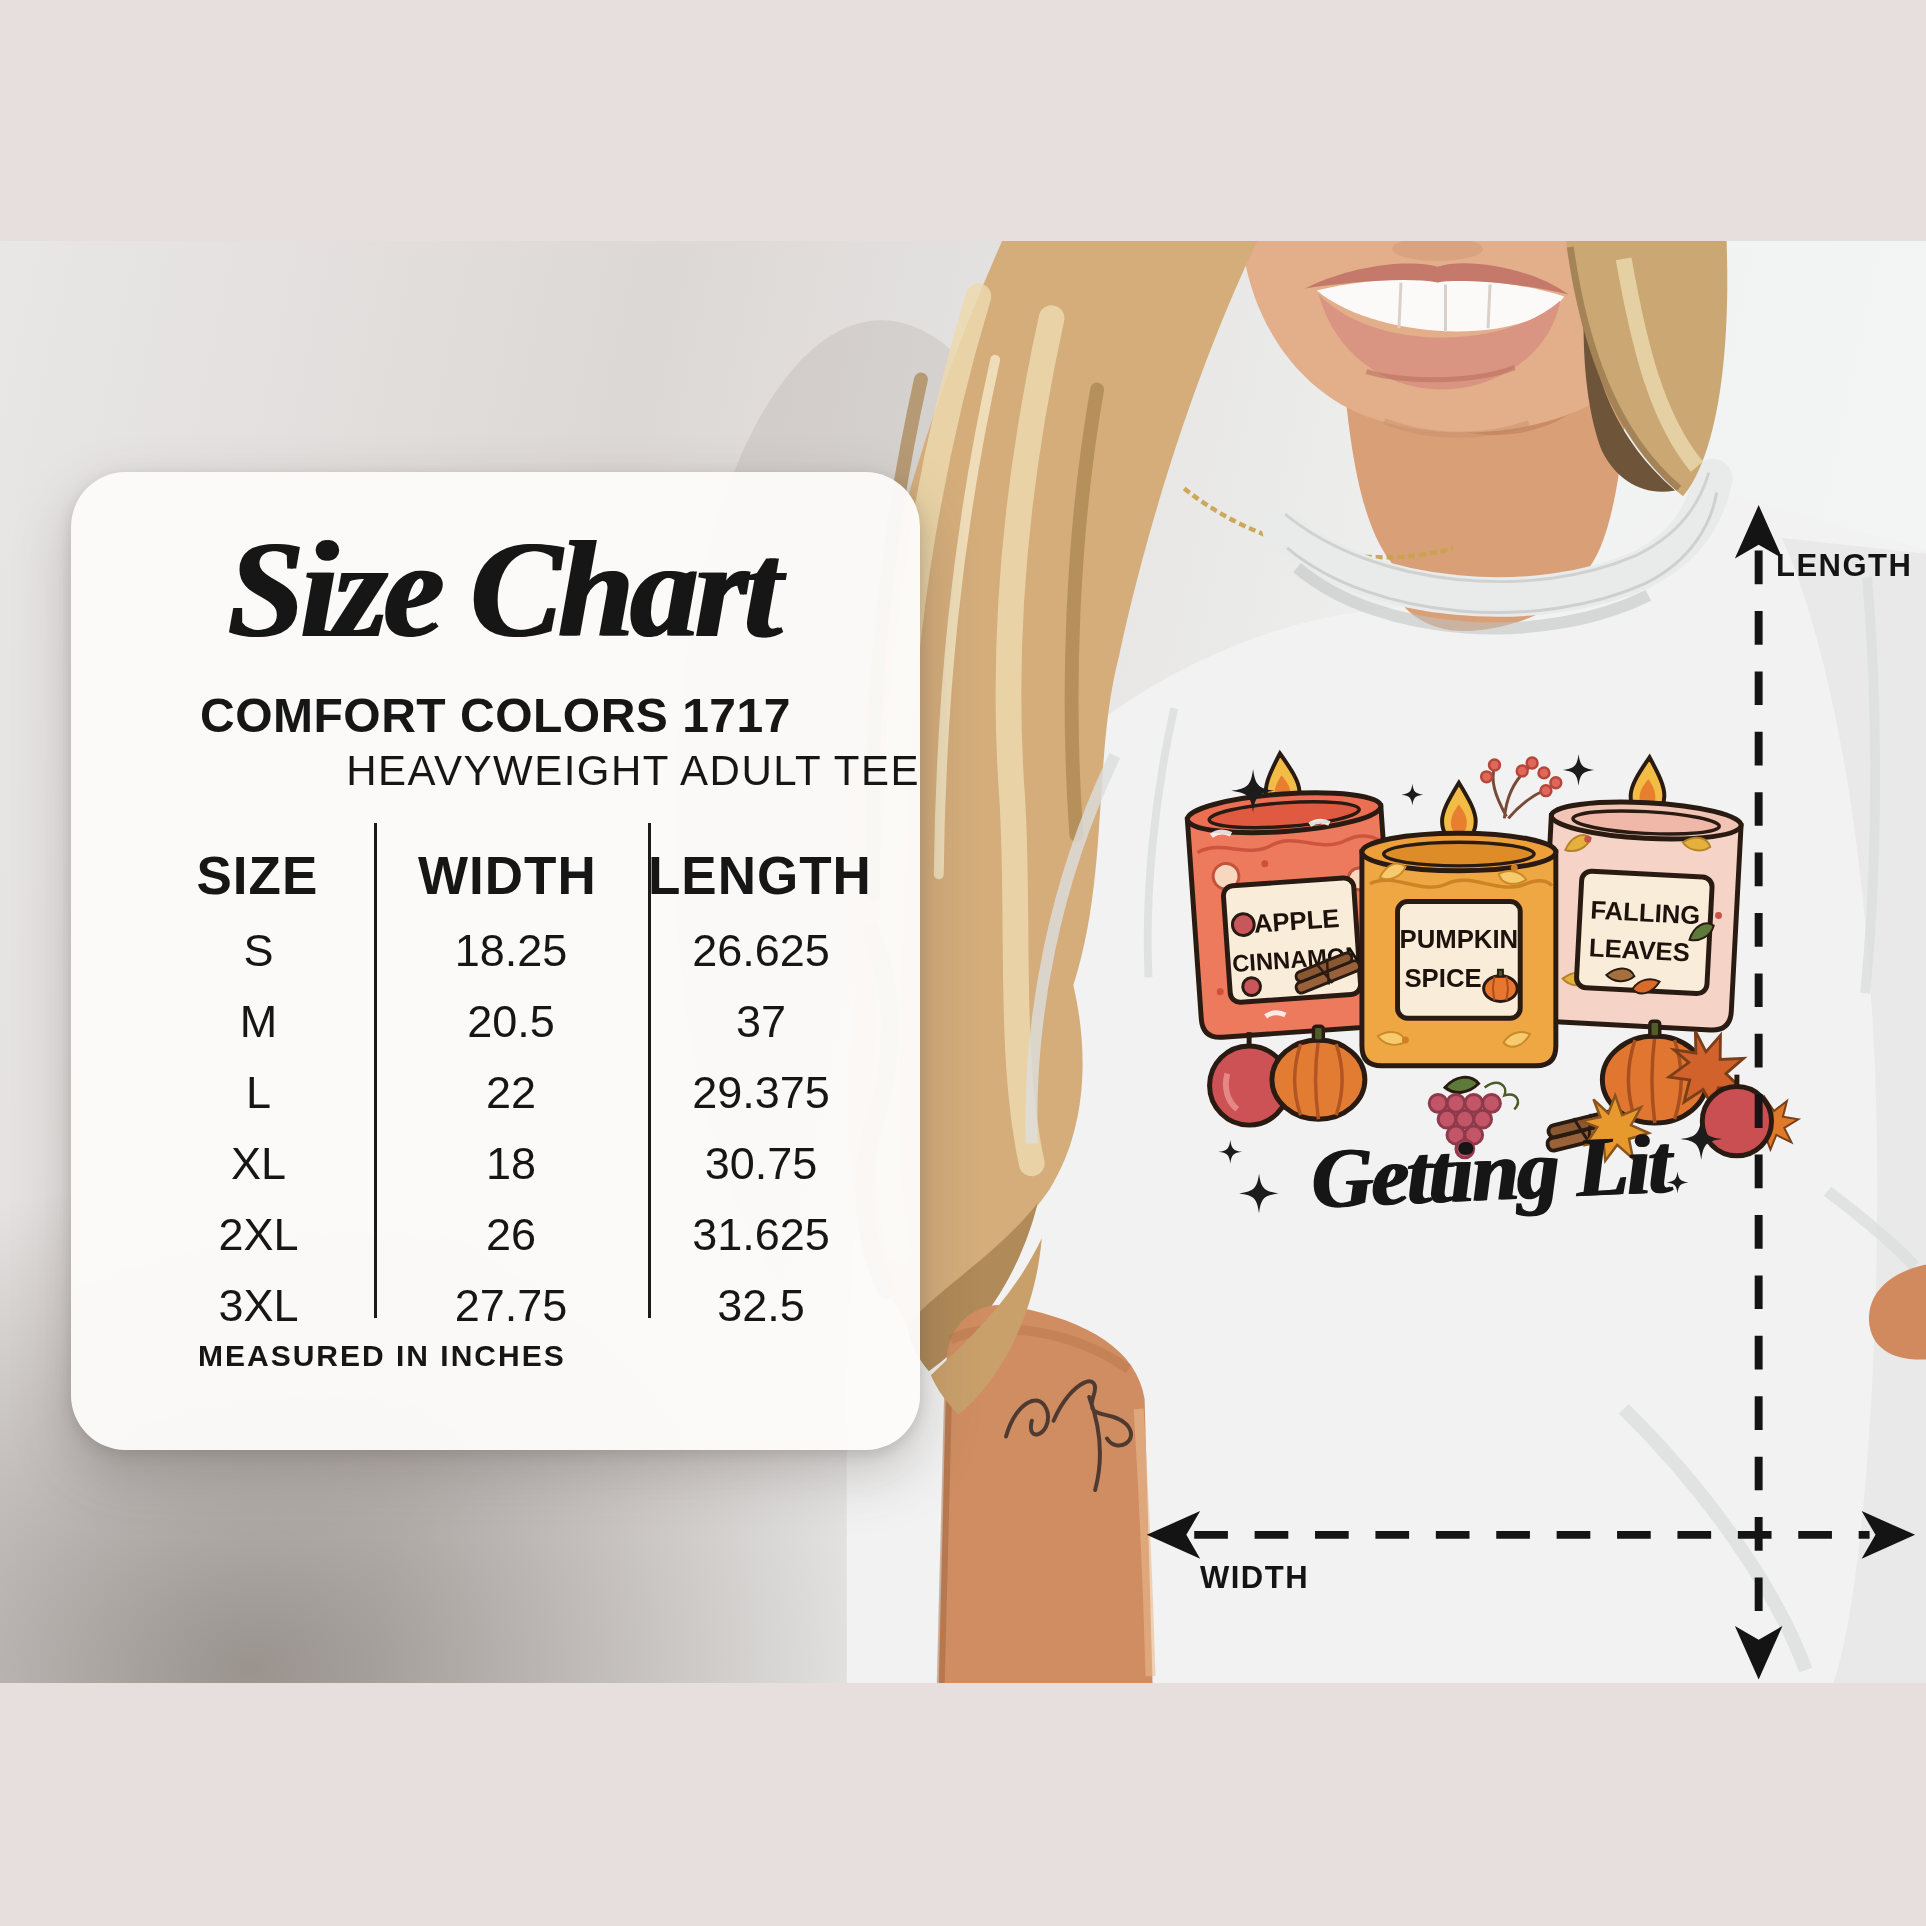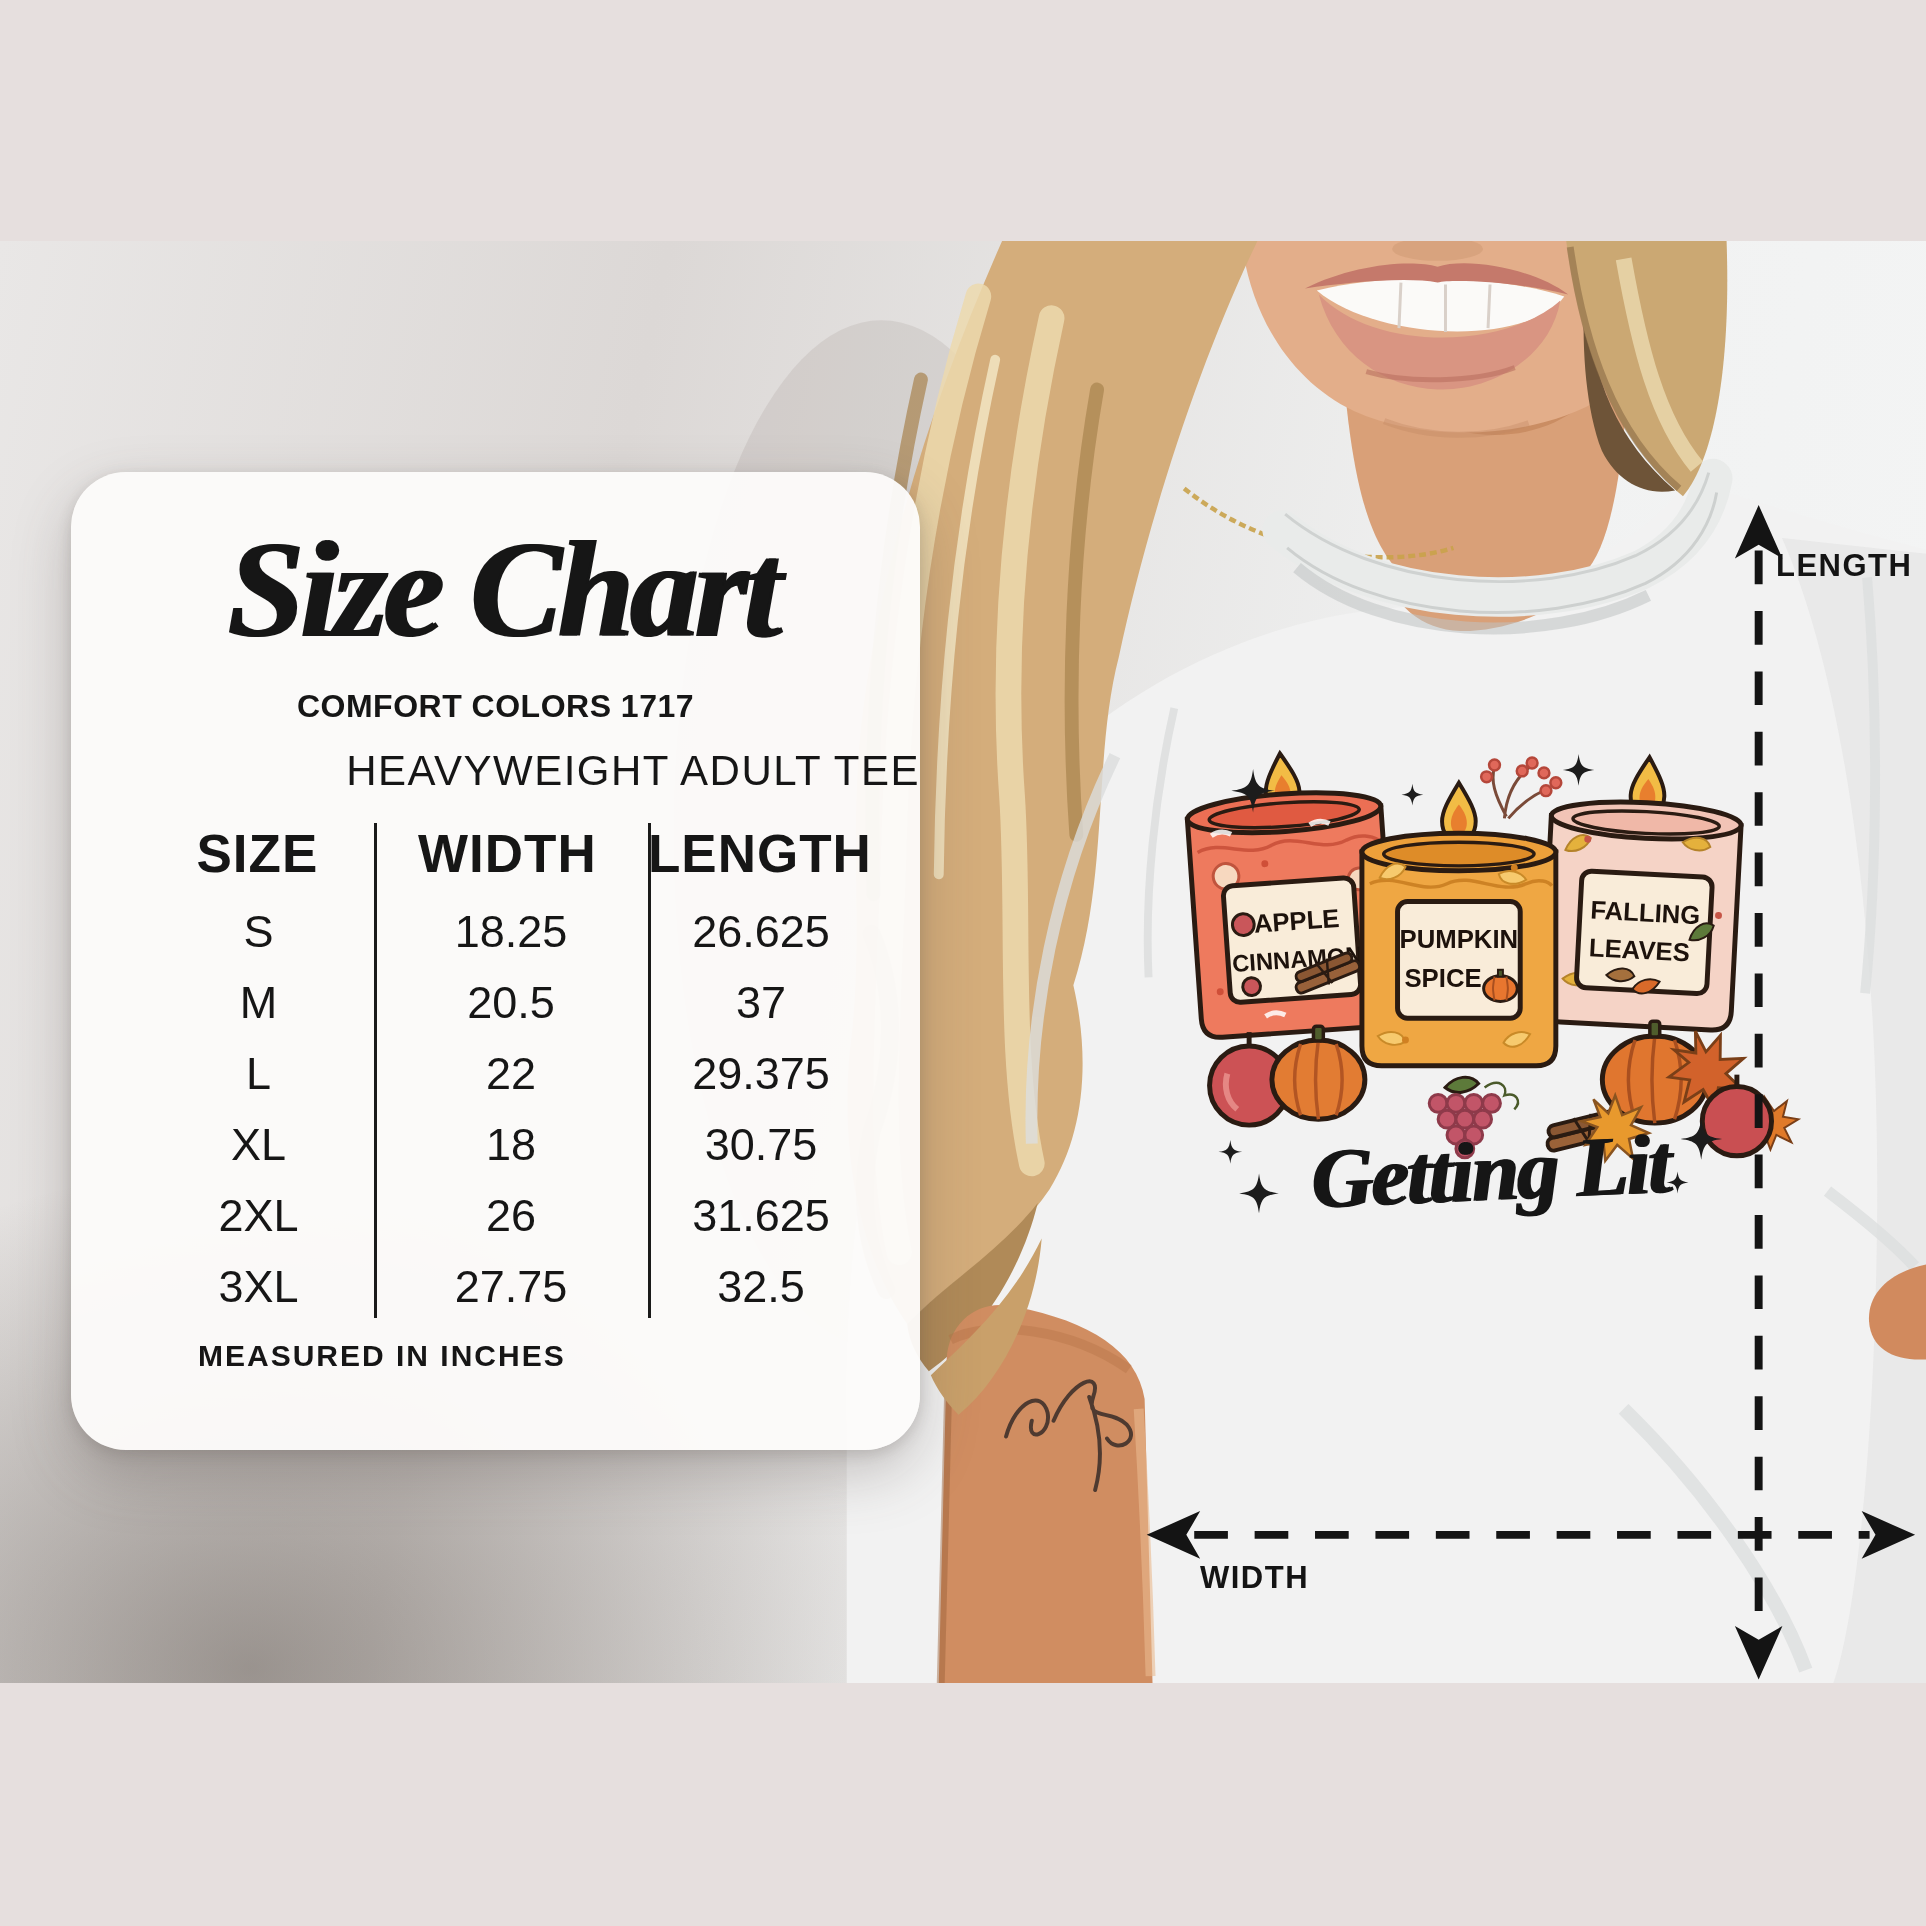--- a/index.html
+++ b/index.html
@@ -30,27 +30,27 @@
   #length-label{left:1776px;top:548px;}
   #width-label{left:1200px;top:1560px;}
   
   .card{position:absolute;left:71px;top:472px;width:849px;height:978px;border-radius:55px;
         background:rgba(252,251,250,.96);
         box-shadow:0 24px 59px rgba(80,70,64,.28), 0 4px 14px rgba(80,70,64,.18);}
   .card-title{position:absolute;top:26px;left:0;right:12px;height:184px;display:flex;align-items:center;justify-content:center;
         font:italic 700 137px/184px "Liberation Serif",serif;letter-spacing:-4px;color:var(--ink);
         text-shadow:3px 0 0 currentColor;padding-left:24px;}
   .card-brand{position:absolute;top:216px;left:0;right:0;text-align:center;
-        font-weight:bold;font-size:32px;letter-spacing:0.5px;}
+        font-weight:bold;font-size:48px;letter-spacing:0.5px;}
   .card-product{position:absolute;top:275px;left:0;right:0;text-align:right;
         font-size:42px;letter-spacing:1.5px;}
   .table{position:absolute;left:77px;top:351px;width:721px;height:511px;}
   .divider{position:absolute;top:0;bottom:16px;width:3px;background:#1a1a1a;}
   .divider.d1{left:226px;} .divider.d2{left:500px;}
-  .trow{display:flex;height:71px;align-items:flex-start;gap:8px;}
+  .trow{display:flex;height:71px;align-items:flex-end;gap:8px;}
   .trow.thead{height:83px;}
   .cell{display:block;text-align:center;font-size:45px;}
   .c1{width:226px;} .c2{width:274px;} .c3{width:221px;}
   .thead .cell{font-weight:bold;font-size:53px;letter-spacing:1px;}
   .card-note{position:absolute;top:867px;left:127px;font-weight:bold;font-size:30px;letter-spacing:2px;}
 </style>
 </head>
 <body>
 
 <div class="stage">

